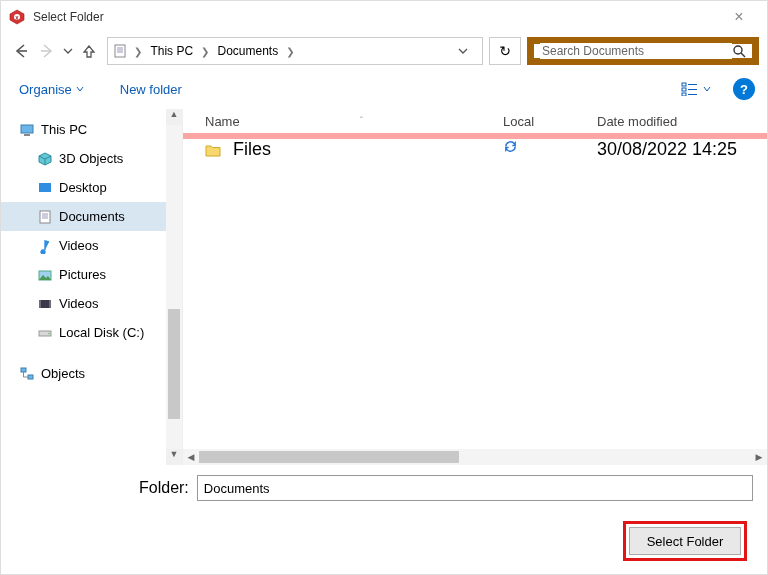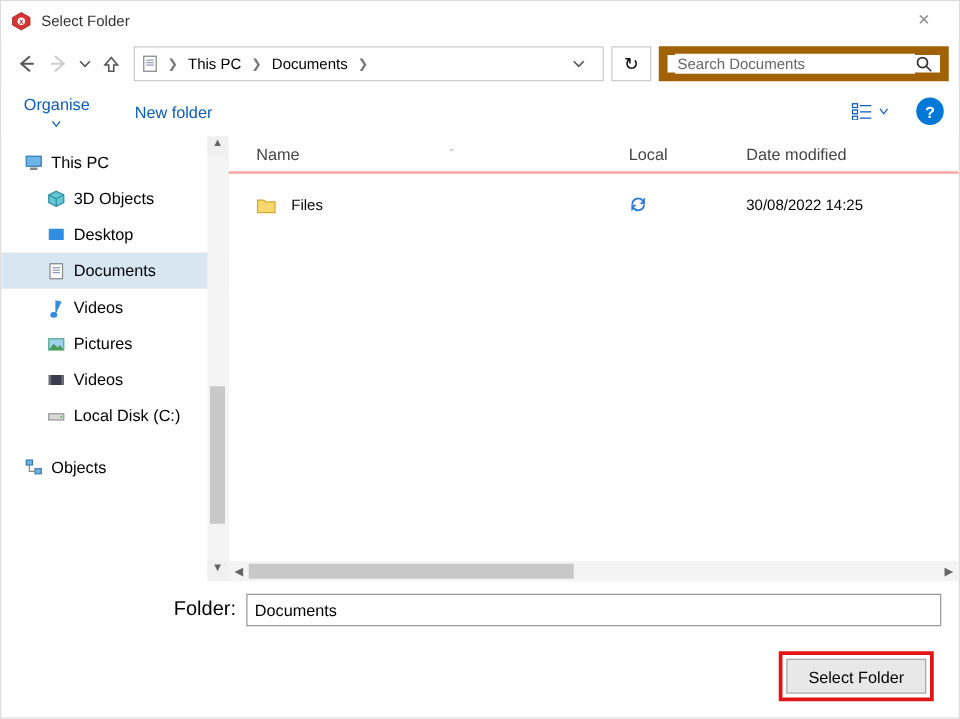--- a/index.html
+++ b/index.html
@@ -89,21 +89,20 @@
   .cmdrow {
     height: 40px;
     display: flex; align-items: center;
     padding: 0 12px;
     background: #fff;
   }
   .cmdrow .link {
     color: #0a5db8; cursor: pointer;
     padding: 4px 6px; display:flex; align-items:center; gap:4px;
     font-size: 13px;
-    flex-direction: column;
   }
   .cmdrow .spacer { flex: 1; }
   .cmdrow .viewbtn {
     color: #0a5db8; cursor: pointer;
     padding: 2px 4px; display:flex; align-items:center; gap:4px;
   }
   .cmdrow .helpbtn {
     width: 22px; height: 22px; border-radius: 50%;
     background: #0078d7; color: #fff;
     display:flex;align-items:center;justify-content:center;
@@ -140,31 +139,31 @@
     height: 29px; padding-left: 18px; cursor:pointer;
     font-size: 13px;
   }
   .treeitem.level2 { padding-left: 36px; }
   .treeitem.selected { background: #d8e6f2; }
   .ticon { width:16px; height:16px; display:flex;align-items:center;justify-content:center; font-size:14px; }
 
   .listpane { flex:1; display:flex; flex-direction:column; position:relative;}
   .listheader {
     display:flex; height: 30px; align-items:center;
-    border-bottom: 2px solid #fca5a5;
+    border-bottom: 6px solid #fca5a5;
     color:#444; font-size: 13px;
   }
   .listheader .col { padding: 0 10px; cursor:pointer; }
   .col-name { width: 310px; padding-left: 22px !important; display:flex; align-items:center; gap:120px;}
   .col-status { width: 94px; }
   .col-date { flex:1; }
   .listbody { flex:1; }
   .filerow {
-    display:flex; height: 32px; align-items:flex-end;
-    font-size: 12px;
+    display:flex; height: 32px; align-items:flex-start;
+    font-size: 18px;
   }
   .filerow .col { padding: 0 10px; }
   .filerow .fname { display:flex; align-items:center; gap:12px; padding-left: 22px !important;}
   .filerow .ficon { color:#f2c74b; font-size:16px; width:16px; display:inline-block;}
   .filerow .sync { color:#2676d9; font-size:14px;}
   .hscroll {
     height:16px; background:#f4f4f4; display:flex; align-items:center;
   }
   .hscroll .lbtn,.hscroll .rbtn { width:16px; text-align:center; font-size:9px; color:#666; cursor:pointer;}
   .hscroll .track { flex:1; height:100%; position:relative;}

